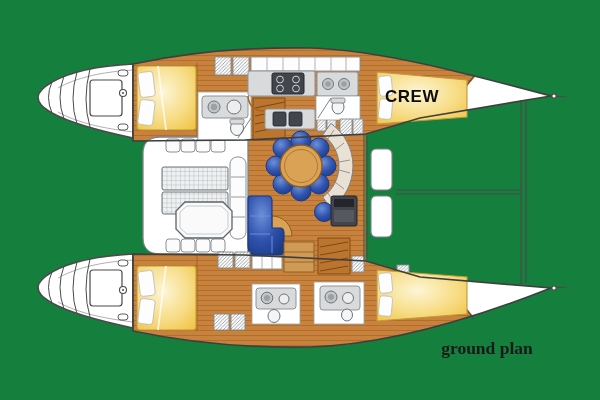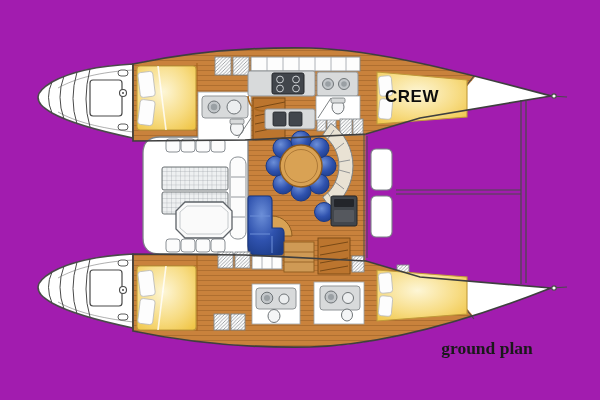--- a/index.html
+++ b/index.html
@@ -1,16 +1,16 @@
 <!DOCTYPE html>
 <html style="--outline: #4a4a4a; --wood: #c9823c; --wood-dark: #a9671f; --wood-step: #bc752e; --bed-yellow: #f0c649; --bed-light: #fdf6d6; --upholstery-blue: #2f52ae; --upholstery-dark: #1b3a85; --counter-gray: #d8dadb; --appliance-dark: #42464c; --table-tan: #d9a254;"><head>
 <meta charset="utf-8">
 <style>
   html,body{margin:0;padding:0;background:#fff;}
-  .stage{position:relative;width:600px;height:400px;background:#a21caf;overflow:hidden;
+  .stage{position:relative;width:600px;height:400px;background:#15803d;overflow:hidden;
          font-family:"Liberation Sans",sans-serif;}
   svg{display:block;}
   text.crew{font-family:"Liberation Sans",sans-serif;font-size:17px;font-weight:600;
             letter-spacing:.5px;fill:#0d0d0d;}
   text.caption{font-family:"Liberation Serif",serif;font-size:17.5px;font-weight:bold;fill:#191919;}
 </style>
 </head>
 <body>
 
 <div class="stage">

